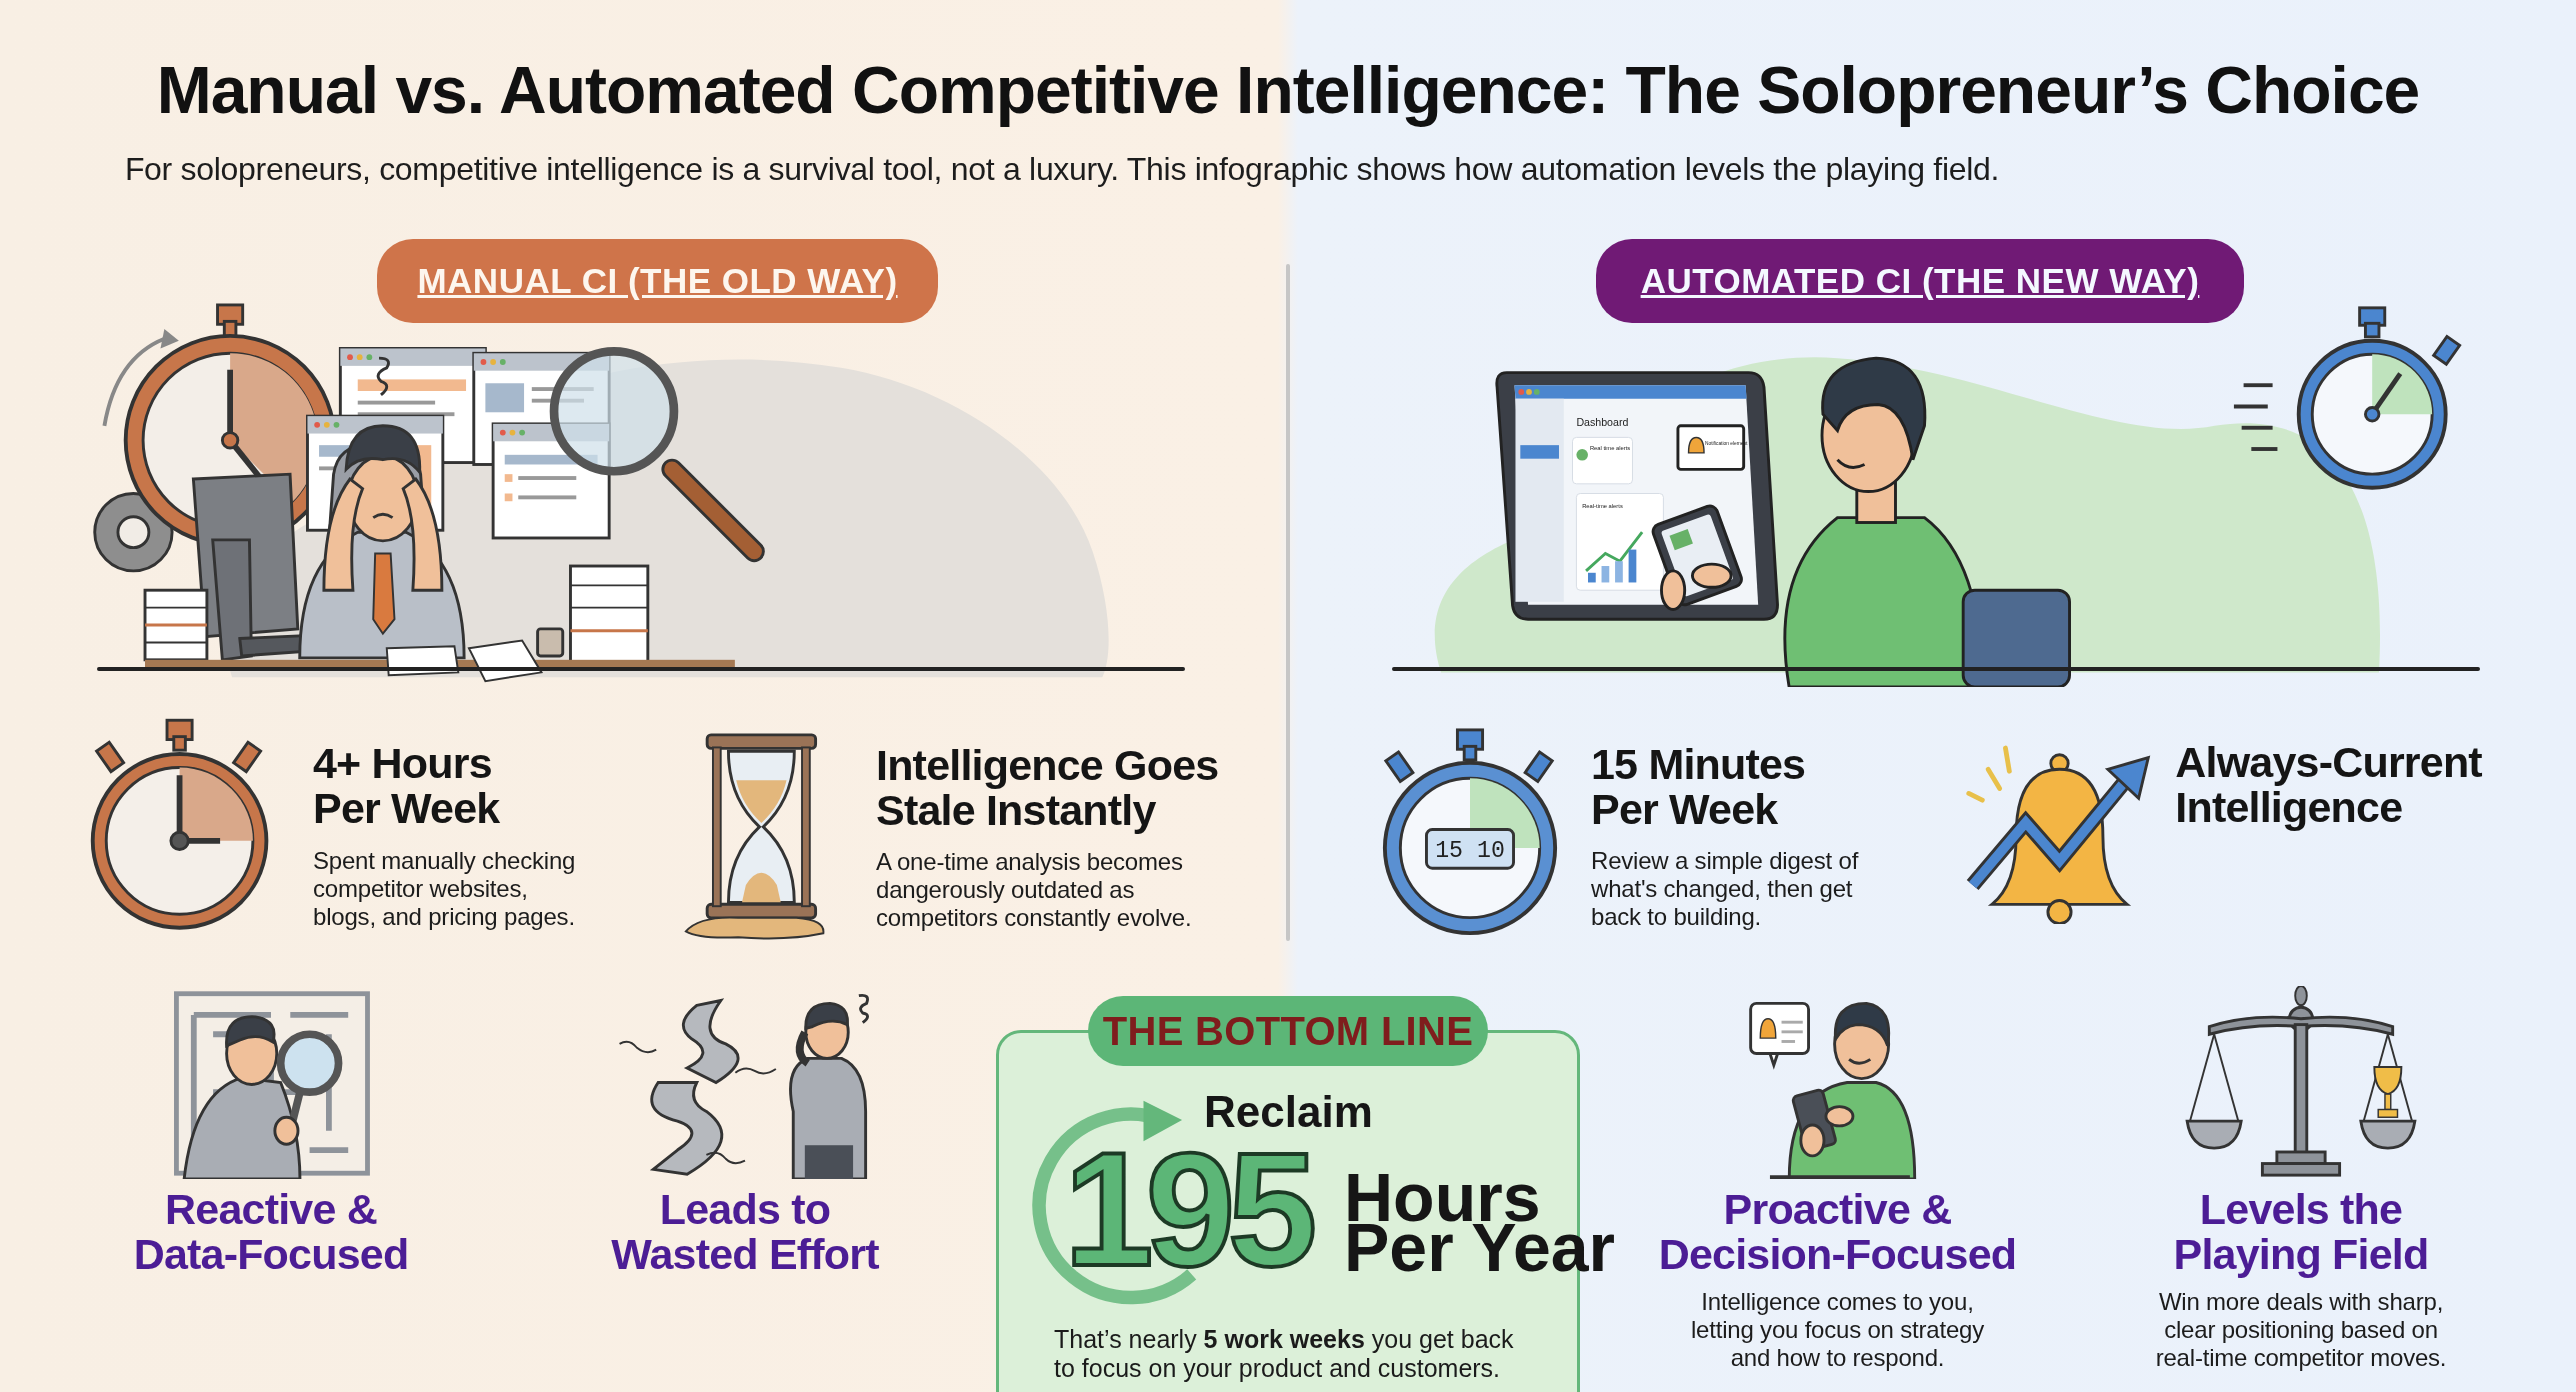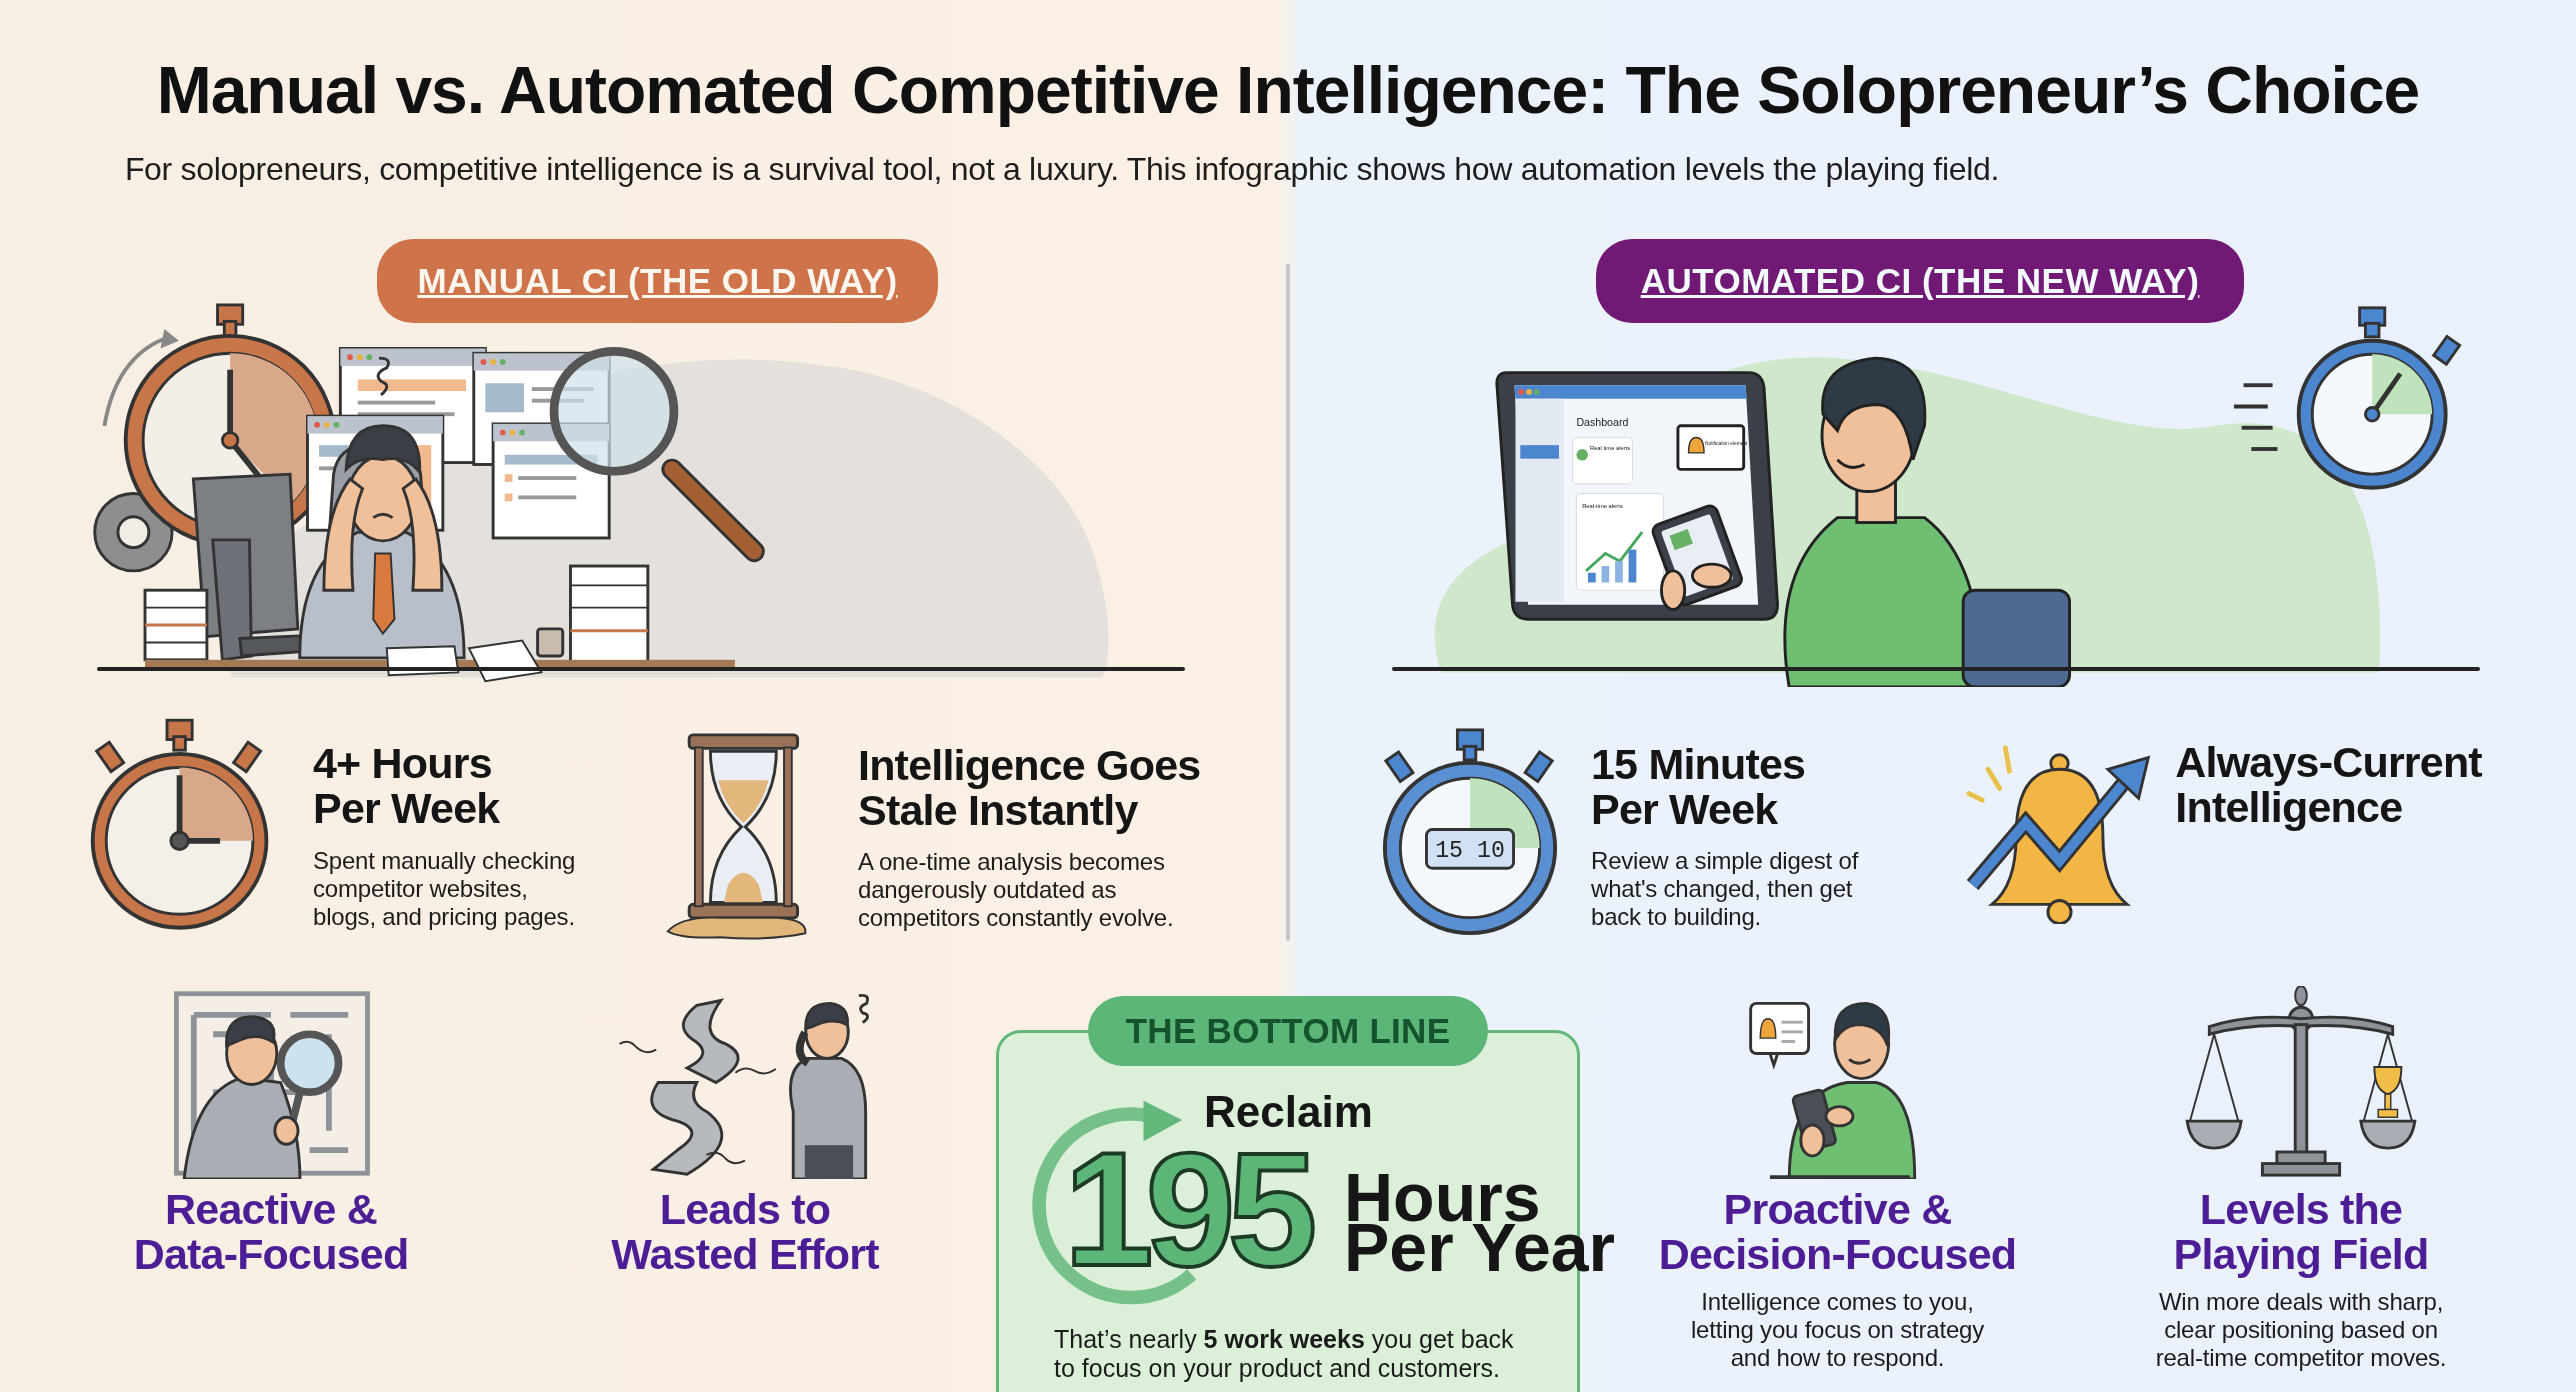--- a/index.html
+++ b/index.html
@@ -53,21 +53,21 @@
   .card h3 { font-size: 43px; line-height: 45px; font-weight: 700; letter-spacing: -0.8px; color: #4c1d95; }
   .card p { margin-top: 11.6px; font-size: 24px; line-height: 28px; color: #1c1c1c; letter-spacing: -0.2px; }
 
   
   .bl-box {
     position: absolute; left: 996px; top: 1030px; width: 584px; height: 387px;
     background: #dcf0d9; border: 3.9px solid #64b77b; border-radius: 25px;
   }
   .bl-pill {
     position: absolute; left: 1088px; top: 996px; width: 400px; height: 70px; border-radius: 35px;
-    background: #5cb677; color: #14532d; font-size: 35px; font-weight: 700; letter-spacing: 0.3px;
+    background: #5cb677; color: #7f1d1d; font-size: 40px; font-weight: 700; letter-spacing: 0.3px;
     display: flex; align-items: center; justify-content: center;
   }
   .bl-reclaim { position: absolute; left: 1204px; top: 1087px; font-size: 44px; font-weight: 700; color: #161616; }
   .bl-number {
     position: absolute; left: 1064px; top: 1129px; font-size: 161px; line-height: 161px; font-weight: 700;
     color: #5cb677; -webkit-text-stroke: 3.9px #1d3a25; letter-spacing: -7.7px;
   }
   .bl-unit { position: absolute; left: 1344px; top: 1156px; font-size: 68px; line-height: 50px; font-weight: 700; color: #161616; margin-top: 16px; }
   .bl-note { position: absolute; left: 1054px; width: 474px; top: 1325px; font-size: 25px; line-height: 29px; color: #1b1b1b; }
   .bl-note b { font-weight: 700; }
@@ -273,21 +273,21 @@
     <line x1="98" y1="128" x2="98" y2="60" stroke="#333" stroke-width="6"></line>
     <line x1="98" y1="128" x2="140" y2="128" stroke="#333" stroke-width="6"></line>
     <circle cx="98" cy="128" r="9" fill="#555" stroke="#333" stroke-width="3"></circle>
   </svg>
   <div class="txt" style="margin-left:35px; margin-top:24px;">
     <h3><span>4+ Hours</span><br><span>Per Week</span></h3>
     <p><span>Spent manually checking</span><br><span>competitor websites,</span><br><span>blogs, and pricing pages.</span></p>
   </div>
 </div>
 
-<div class="feature" style="left:662px; top:730px;justify-content:center;">
+<div class="feature" style="left:680px; top:730px;justify-content:center;">
   <svg class="icon" width="155" height="213" viewBox="0 0 160 220">
     <rect x="28" y="5" width="112" height="14" rx="4" fill="#9a7357" stroke="#333" stroke-width="3"></rect>
     <rect x="28" y="180" width="112" height="14" rx="4" fill="#9a7357" stroke="#333" stroke-width="3"></rect>
     <rect x="34" y="18" width="8" height="164" fill="#9a7357" stroke="#333" stroke-width="2"></rect>
     <rect x="126" y="18" width="8" height="164" fill="#9a7357" stroke="#333" stroke-width="2"></rect>
     <path d="M50 22 L 118 22 Q 118 70 86 100 Q 118 130 118 178 L 50 178 Q 50 130 82 100 Q 50 70 50 22 Z" fill="#e8eef3" stroke="#333" stroke-width="3"></path>
     <path d="M58 52 L 110 52 Q 104 78 84 96 Q 64 78 58 52 Z" fill="#e3b77c"></path>
     <path d="M68 160 Q 84 135 100 160 L 104 178 L 64 178 Z" fill="#e3b77c"></path>
     <path d="M6 208 Q 20 192 60 194 L 120 194 Q 150 196 148 210 Q 110 218 60 214 Q 20 216 6 208 Z" fill="#e3b77c" stroke="#333" stroke-width="2"></path>
   </svg>

